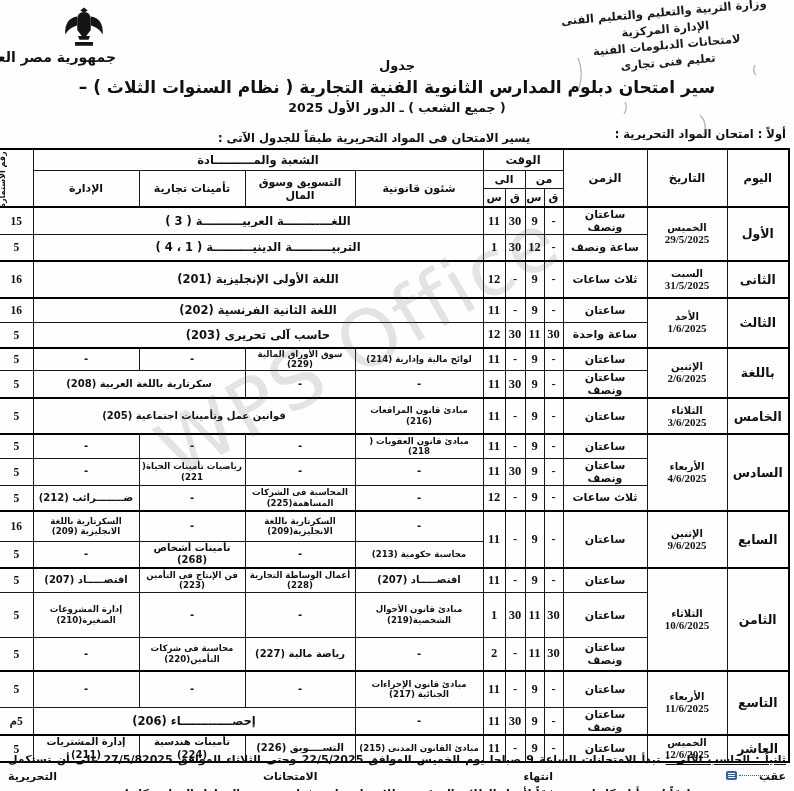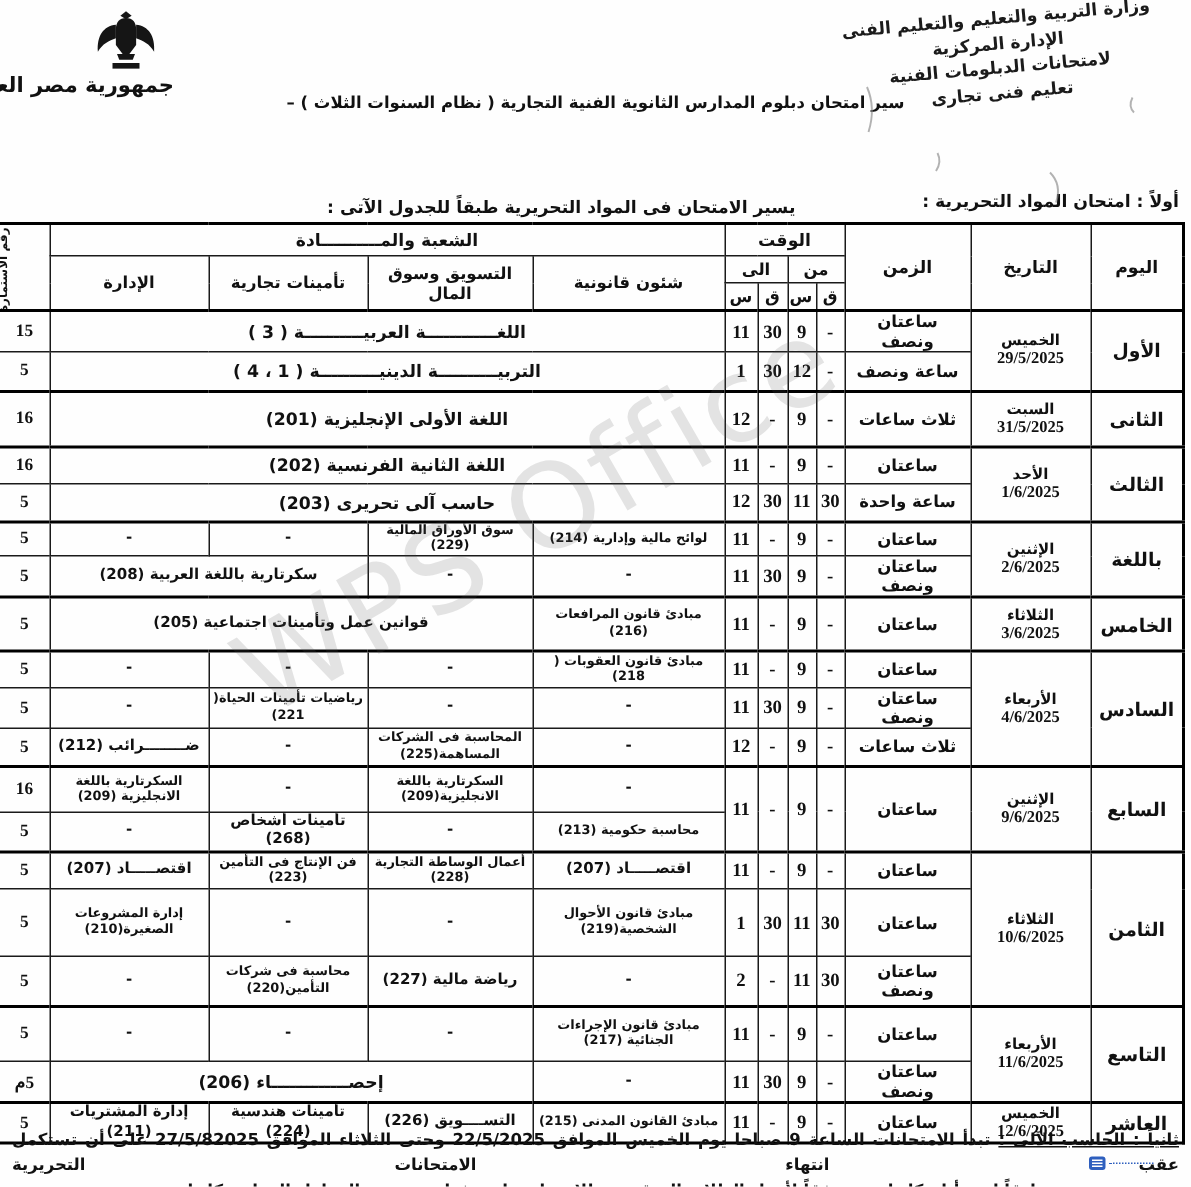--- a/index.html
+++ b/index.html
@@ -12,21 +12,21 @@
   .emblem{position:absolute;top:6px;left:52px;width:64px;text-align:center}
   .emblem svg{display:block;margin:0 auto}
   .emblem .cap{font-size:14px;font-weight:bold;margin-top:1px;white-space:nowrap}
   .stamp{
     position:absolute;top:4px;right:12px;width:232px;text-align:center;
     transform:rotate(-5deg);font-weight:bold;font-size:11.5px;line-height:1.45;
     color:#1b1b1b;
   }
   .titles{position:absolute;top:58px;right:0;left:0;text-align:center;font-weight:bold}
   .titles .t1{font-size:13px}
-  .titles .t2{font-size:11px;margin-top:4px}
+  .titles .t2{font-size:17px;margin-top:4px}
   .titles .t3{font-size:12.5px;margin-top:3px}
   .first-label{position:absolute;top:127px;right:8px;font-size:11.5px;font-weight:bold}
   .first-note{position:absolute;top:131px;left:218px;font-size:11.5px;font-weight:bold}
   
   table.tbl{
     position:absolute;top:148px;right:4px;width:786px;
     border-collapse:collapse;table-layout:fixed;border:2.5px solid #000;
   }
   .tbl th,.tbl td{
     border:1px solid #1a1a1a;text-align:center;vertical-align:middle;
@@ -100,21 +100,23 @@
 <svg class="scribbles" width="220" height="110">
   <g stroke="#8a8a8a" stroke-width="1.3" fill="none" opacity="0.65">
     <path d="M18 18 q6 14 1 30"></path>
     <path d="M65 62 q3 6 -1 12"></path>
     <path d="M140 75 q8 8 4 20"></path>
     <path d="M195 25 q-3 6 1 10"></path>
   </g>
 </svg>
 
 <div class="titles">
+  <div class="t1">جدول</div>
   <div class="t2">سير امتحان دبلوم المدارس الثانوية الفنية التجارية ( نظام السنوات الثلاث ) –</div>
+  <div class="t3">( جميع الشعب ) ـ الدور الأول 2025</div>
 </div>
 
 <div class="first-label">أولاً : امتحان المواد التحريرية :</div>
 <div class="first-note">يسير الامتحان فى المواد التحريرية طبقاً للجدول الآتى :</div>
 
 <div class="watermark">WPS Office</div>
 
 <table class="tbl">
   <colgroup>
     <col style="width:62px">

